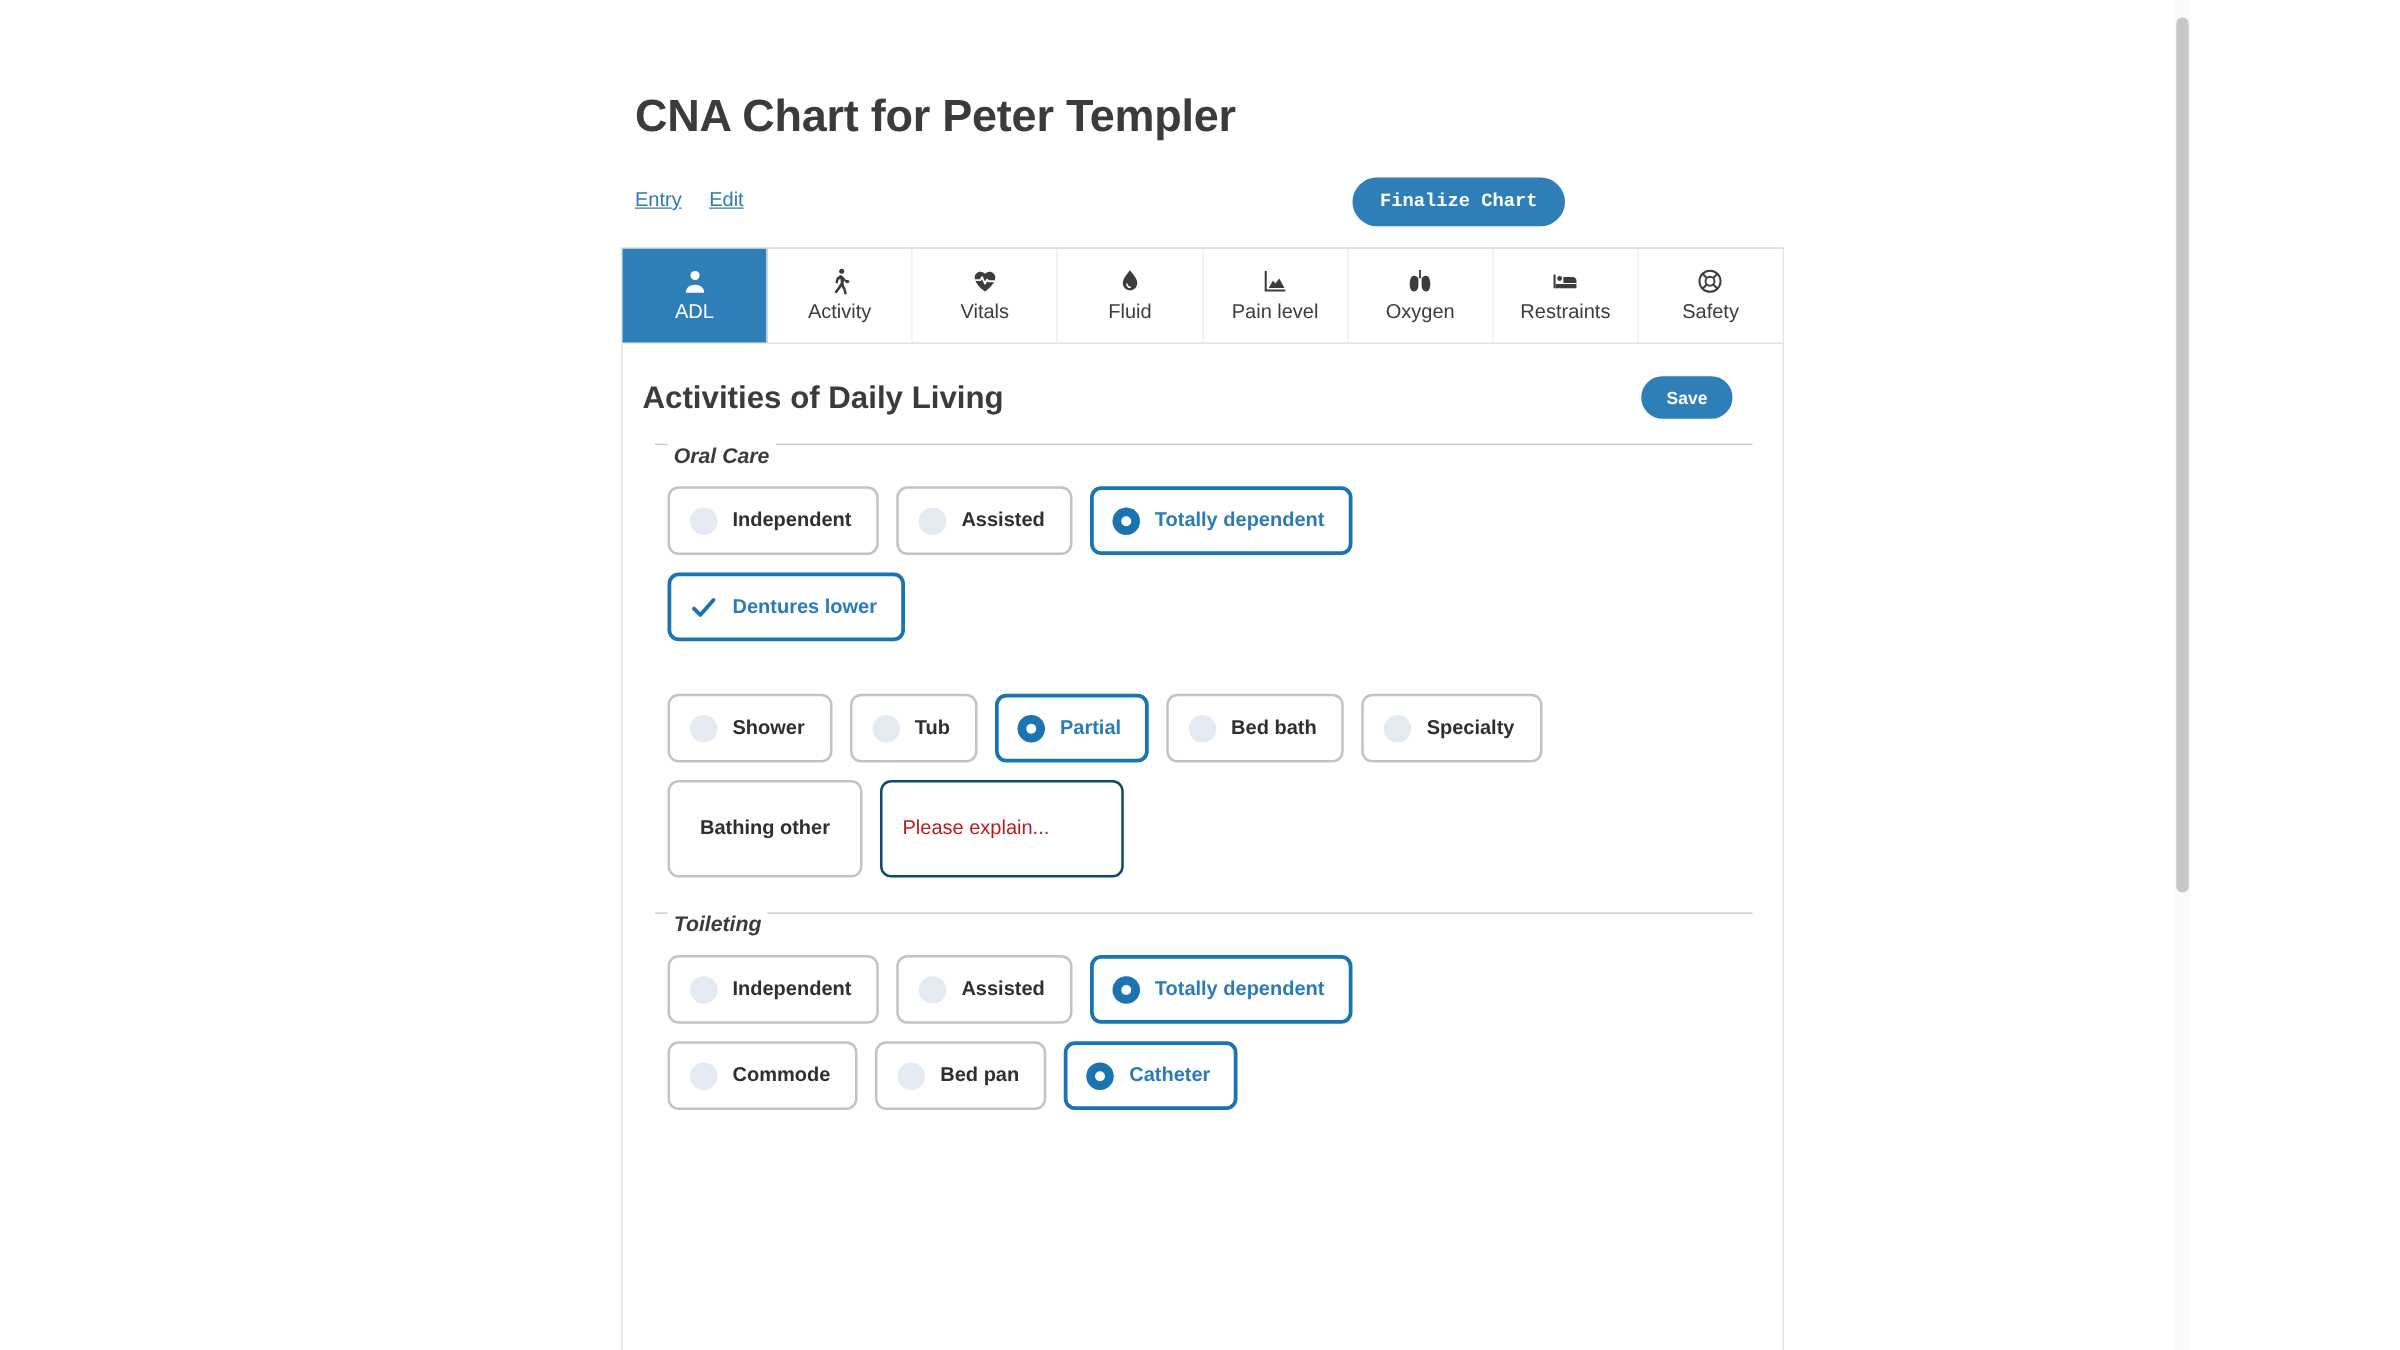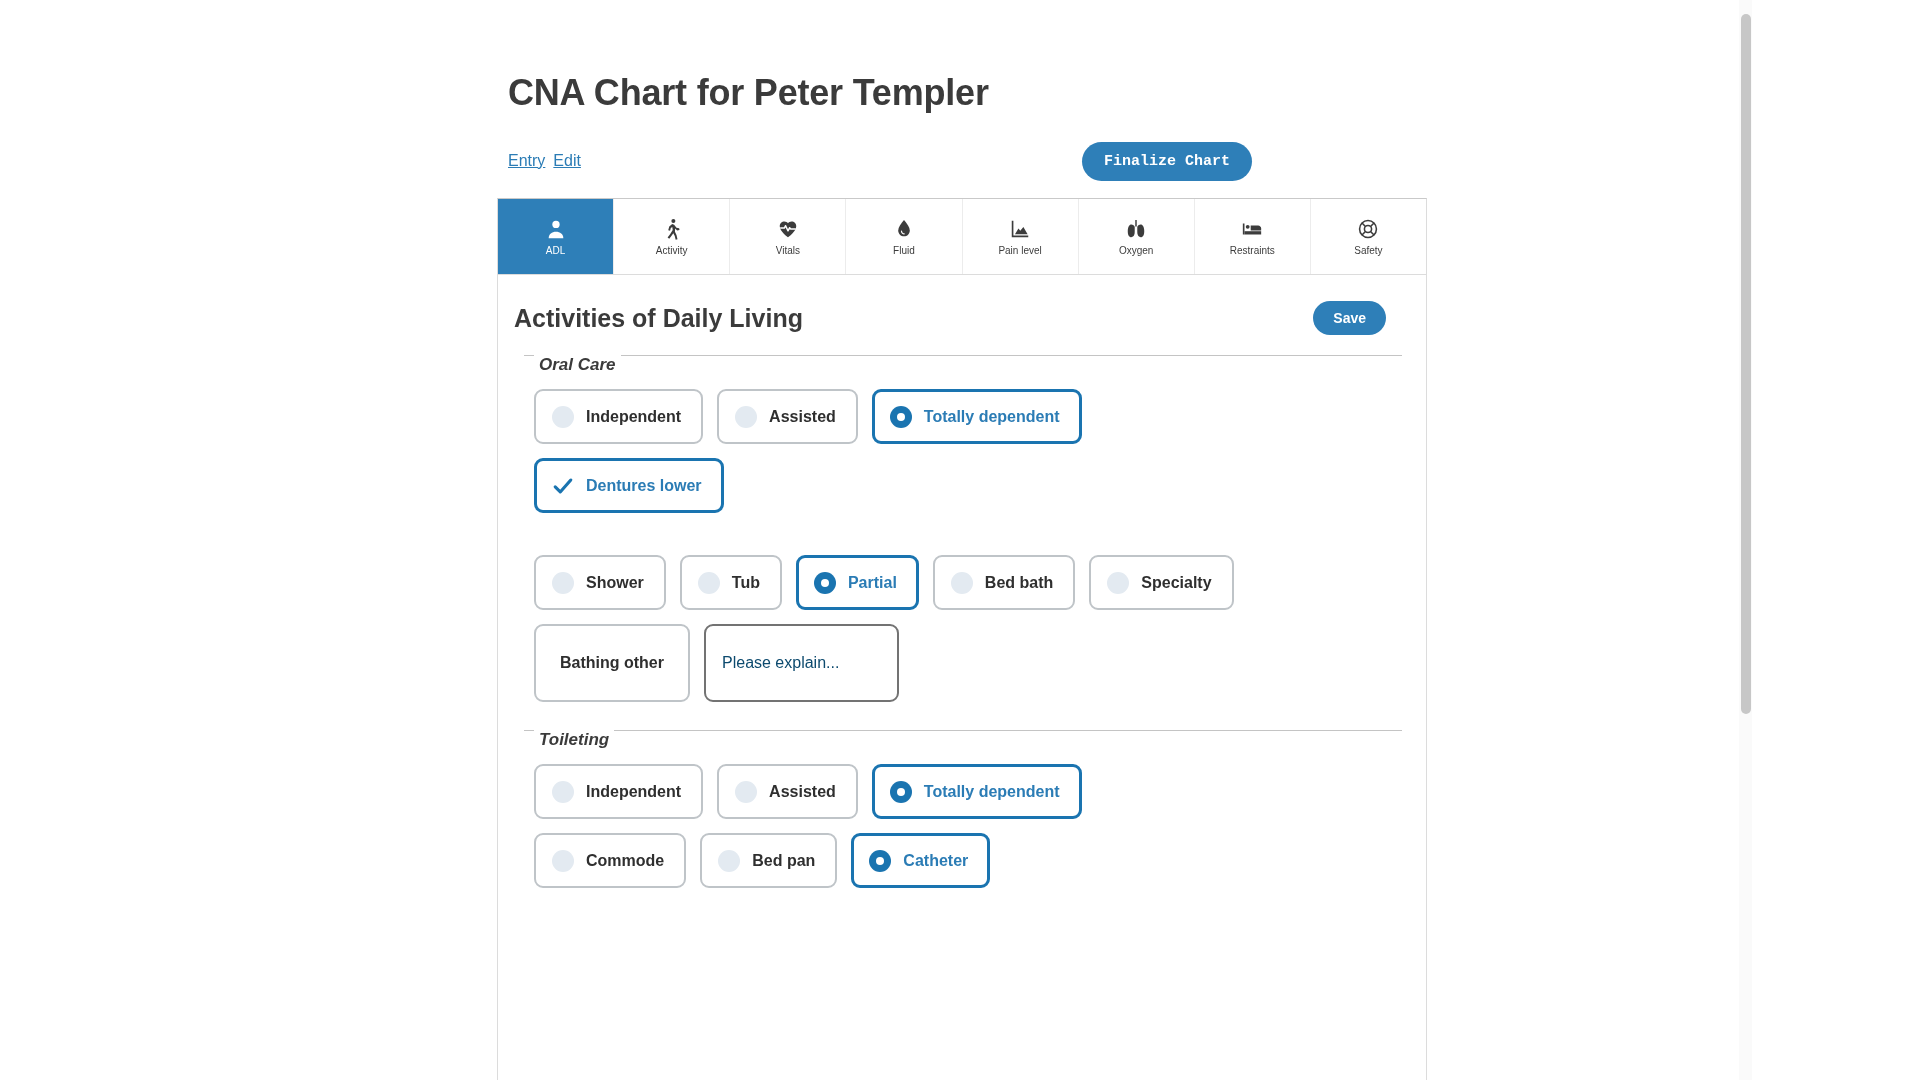--- a/index.html
+++ b/index.html
@@ -27,21 +27,21 @@
     color: #3b3b3b;
     letter-spacing: -0.2px;
     white-space: nowrap;
   }
   
   .subnav {
     position: absolute;
     left: 508px;
     top: 152px;
     display: flex;
-    gap: 8px;
+    gap: 22px;
     align-items: center;
   }
   .subnav a {
     font-size: 16px;
     color: #2b7cb5;
     text-decoration: underline;
     cursor: pointer;
   }
   
   .finalize-btn {
@@ -94,21 +94,21 @@
     color: #ffffff;
   }
   .tab .ic {
     display: block;
     width: 22px;
     height: 22px;
     line-height: 0;
   }
   .tab .ic svg { display: block; width: 22px; height: 22px; }
   .tab .tlabel {
-    font-size: 10px;
+    font-size: 16px;
     white-space: nowrap;
   }
   
   .sect-head {
     display: flex;
     align-items: center;
     justify-content: space-between;
     padding: 26px 40px 6px 14px;
   }
   .sect-title {
@@ -208,30 +208,30 @@
     width: 22px; height: 22px;
     flex: 0 0 auto;
     display: flex;
     align-items: center;
     justify-content: center;
     color: #1a74b0;
   }
   .check svg { width: 22px; height: 22px; display:block; }
   .opt.plain { gap: 0; padding: 28px 24px; }
   .explain {
-    border: 2px solid #737373;
+    border: 2px solid #0c4a6e;
     border-radius: 9px;
     background: #ffffff;
     min-width: 195px;
     min-height: 55px;
     display: flex;
     align-items: center;
     padding: 0 16px;
     font-size: 16px;
-    color: #0c4a6e;
+    color: #b91c1c;
     cursor: text;
   }
   
   .scrollbar {
     position: absolute;
     right: 0; top: 0;
     width: 13px; height: 1080px;
     background: #fafafa;
   }
   .scrollthumb {

